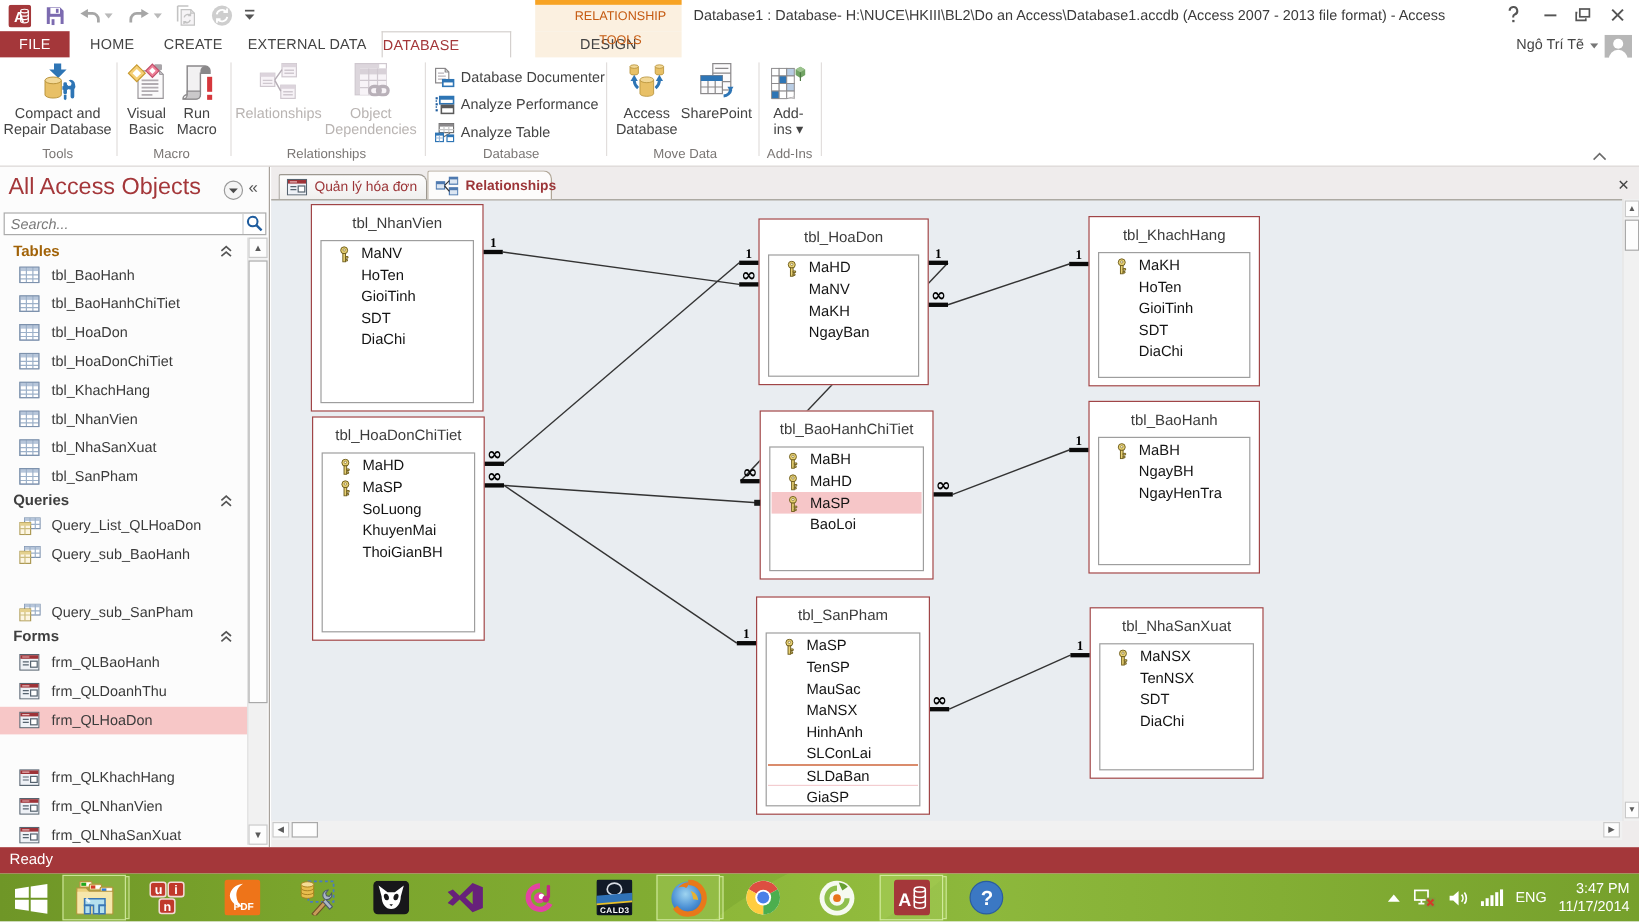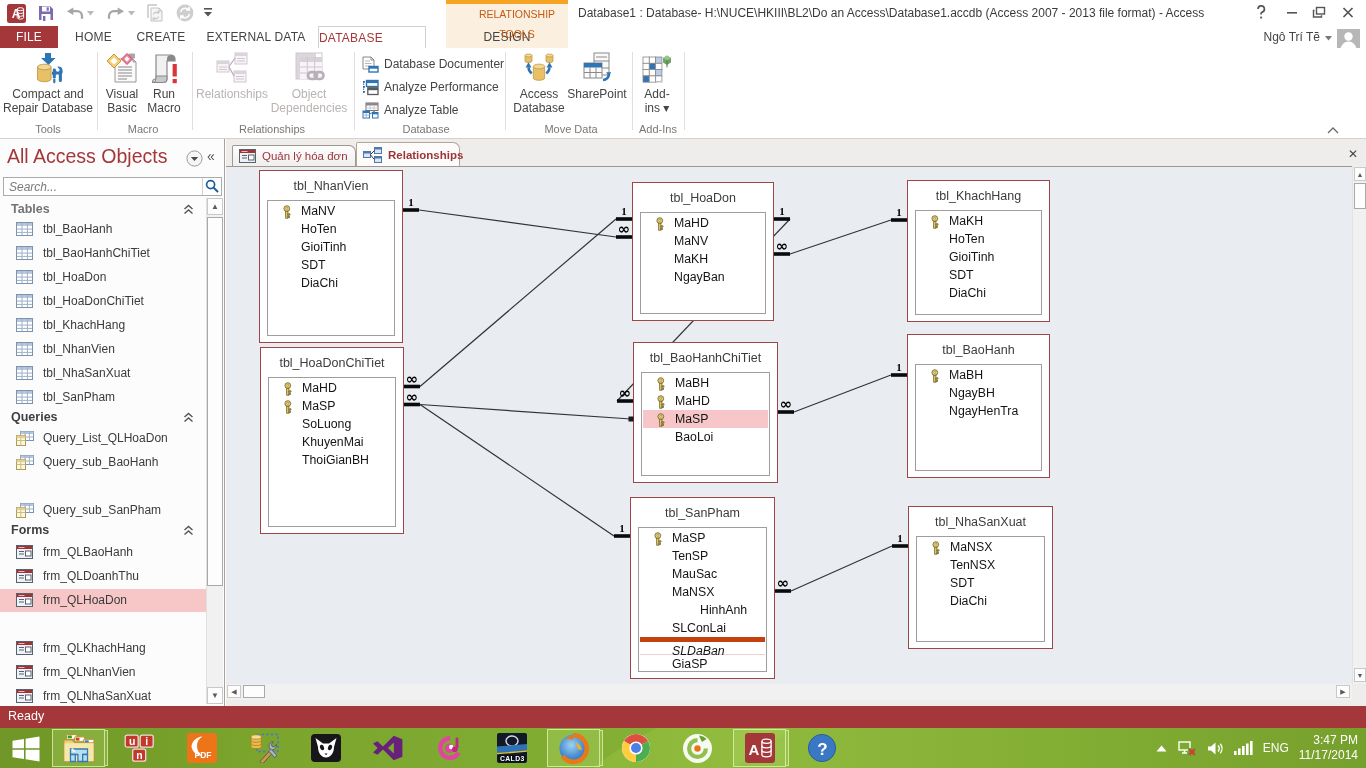--- a/index.html
+++ b/index.html
@@ -44,21 +44,21 @@
   .doctab .dlabel { font-size:11.5px; color:#9c3538; white-space:nowrap; }
   .doctab.active { top:3px; height:24px; background:#fdfcfb; border-color:#b0a696; z-index:3; }
   .doctab.active .dlabel { font-weight:bold; color:#9c3538; }
 
   
   .tcard { position:absolute; background:#fff; border:1px solid var(--cardborder,#a04547); z-index:2; }
   .tcard .ttitle { position:absolute; left:0; top:0; width:100%; height:29px; line-height:31px; text-align:center; font-size:12.5px; color:#3c3c3c; }
   .tcard .tinner { position:absolute; left:7px; top:29px; border:1px solid #9e9e9e; background:#fff; }
   .trow { position:absolute; left:1px; height:18px; }
   .trow.hl { background:var(--hlpink,#f6c6c8); }
-  .trow.hov { border-top:5px solid #c2410c; border-bottom:1px solid #f3cdd0;font-style:italic; }
+  .trow.hov { border-top:1px solid #c2410c; border-bottom:1px solid #f3cdd0; }
   .trow .fkey { position:absolute; left:13px; top:3px; }
   .trow .fname { position:absolute; left:32px; top:2px; font-size:12.3px; color:#141414; white-space:nowrap; }
   #rel-svg { position:absolute; left:0; top:0; z-index:1; }
   #rel-svg2 { position:absolute; left:0; top:0; z-index:4; }
 
   
   #statusbar { left:0; top:706px; width:1366px; height:22px; background:var(--accent,#a4373a); color:#fff; }
   #statusbar span { position:absolute; left:8px; top:3px; font-size:12.5px; }
 
   
@@ -418,21 +418,21 @@
       <div style="position: absolute; right: 0px; top: 0px; width: 19px; height: 17px; border-left: 1px solid rgb(207, 207, 207);">
         <span style="position: absolute; left: 2px; top: 1px;">
           <svg width="14" height="14" viewBox="0 0 14 14">
             <circle cx="5.6" cy="5.6" r="4" fill="none" stroke="#1e5c9e" stroke-width="1.7"></circle>
             <path d="M8.6 8.6 L13 13" stroke="#1e5c9e" stroke-width="2"></path>
           </svg>
         </span>
       </div>
     </div>
     <div style="position: absolute; left: 0px; top: 61px; width: 207px; height: 21px;">
-      <div style="position: absolute; left: 11px; top: 2px; font-weight: bold; font-size: 12.5px; color: #737373;">Tables</div>
+      <div style="position: absolute; left: 11px; top: 2px; font-weight: bold; font-size: 12.5px; color: #a16207;">Tables</div>
       <div style="position: absolute; left: 183px; top: 4px; width: 11px; height: 11px;">
         <svg width="11" height="11" viewBox="0 0 11 11">
           <path d="M1.5 5 L5.5 1.5 L9.5 5 M1.5 9.5 L5.5 6 L9.5 9.5" fill="none" stroke="#555" stroke-width="1.4"></path>
         </svg>
       </div>
     </div>
     <div class="nav-item" style="top: 79px;">
       <span class="nicon" style="position: absolute; left: 16px; top: 4px;">
         <svg width="17" height="14" viewBox="0 0 17 14">
           <rect x=".5" y=".5" width="16" height="13" fill="#fff" stroke="#7d92ad"></rect>
@@ -860,21 +860,21 @@
           </div>
           <div class="trow" style="top: 19px; width: 125px;">
             <div class="fname">TenSP</div>
           </div>
           <div class="trow" style="top: 37px; width: 125px;">
             <div class="fname">MauSac</div>
           </div>
           <div class="trow" style="top: 55px; width: 125px;">
             <div class="fname">MaNSX</div>
           </div>
-          <div class="trow" style="top: 73px; width: 125px; margin-left: 28px;">
+          <div class="trow" style="top: 73px; width: 125px;">
             <div class="fname">HinhAnh</div>
           </div>
           <div class="trow" style="top: 91px; width: 125px;">
             <div class="fname">SLConLai</div>
           </div>
           <div class="trow hov" style="top: 109px; width: 125px;">
             <div class="fname">SLDaBan</div>
           </div>
           <div class="trow" style="top: 127px; width: 125px;">
             <div class="fname">GiaSP</div>

